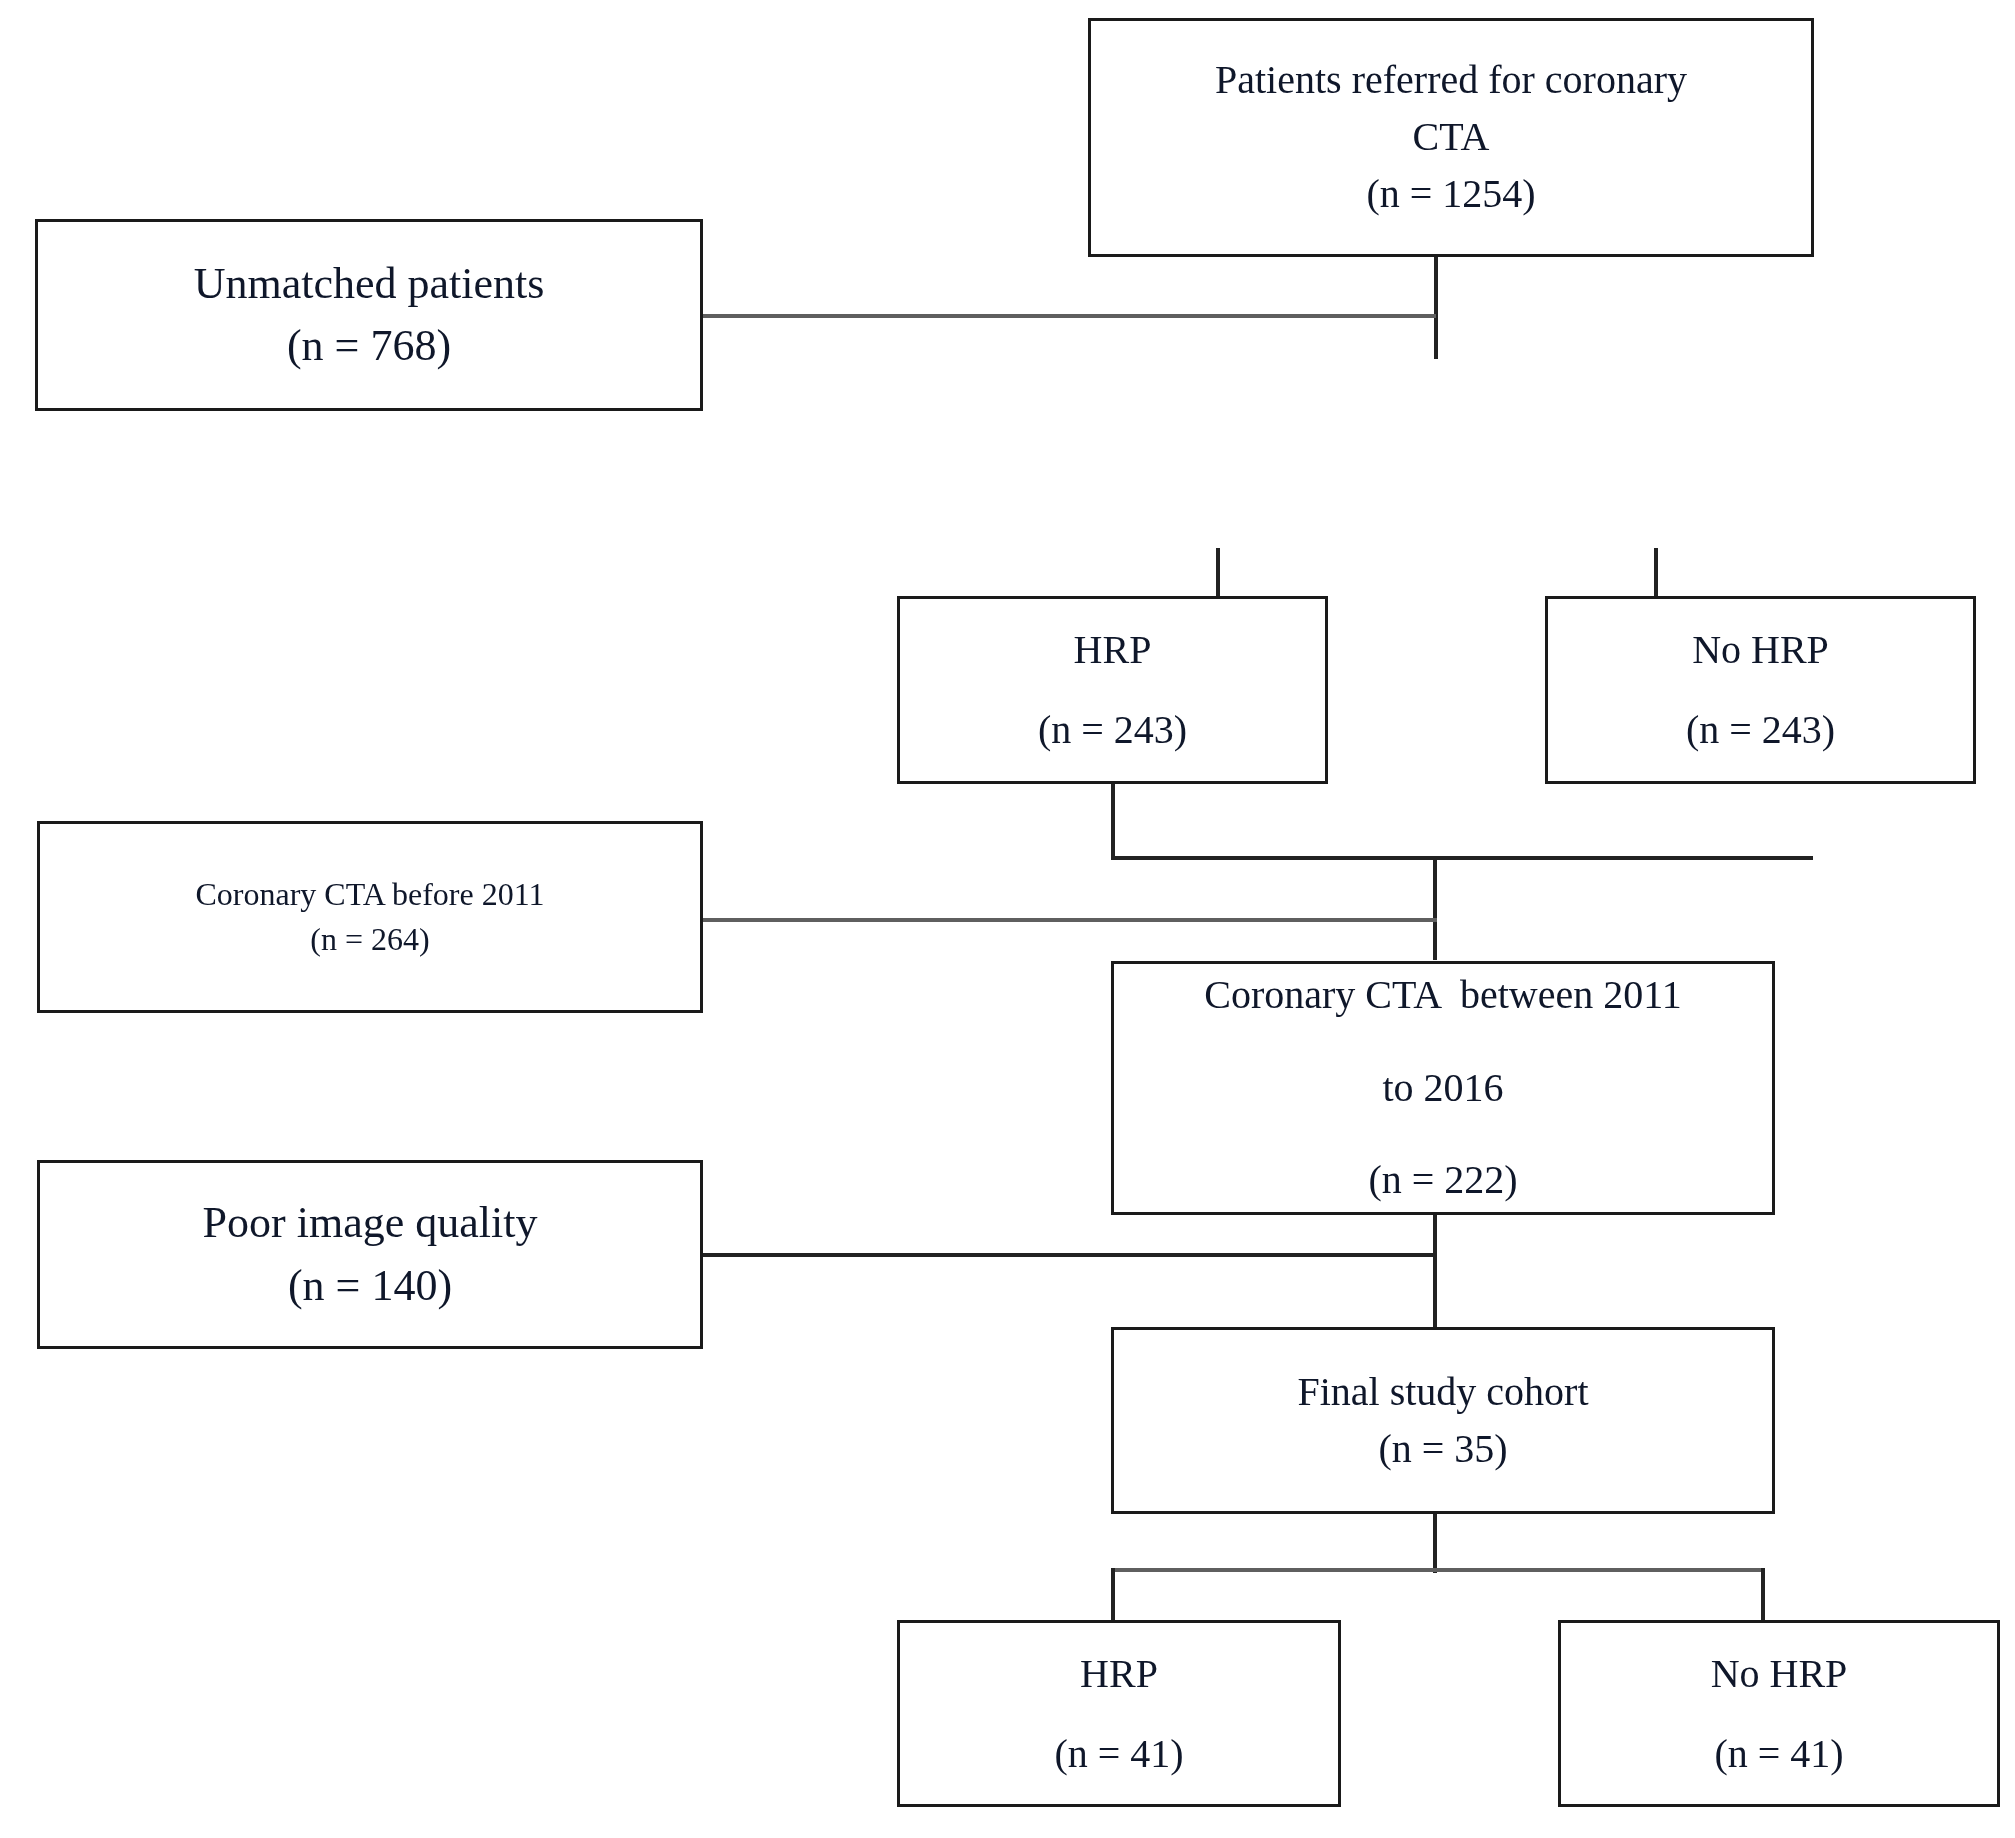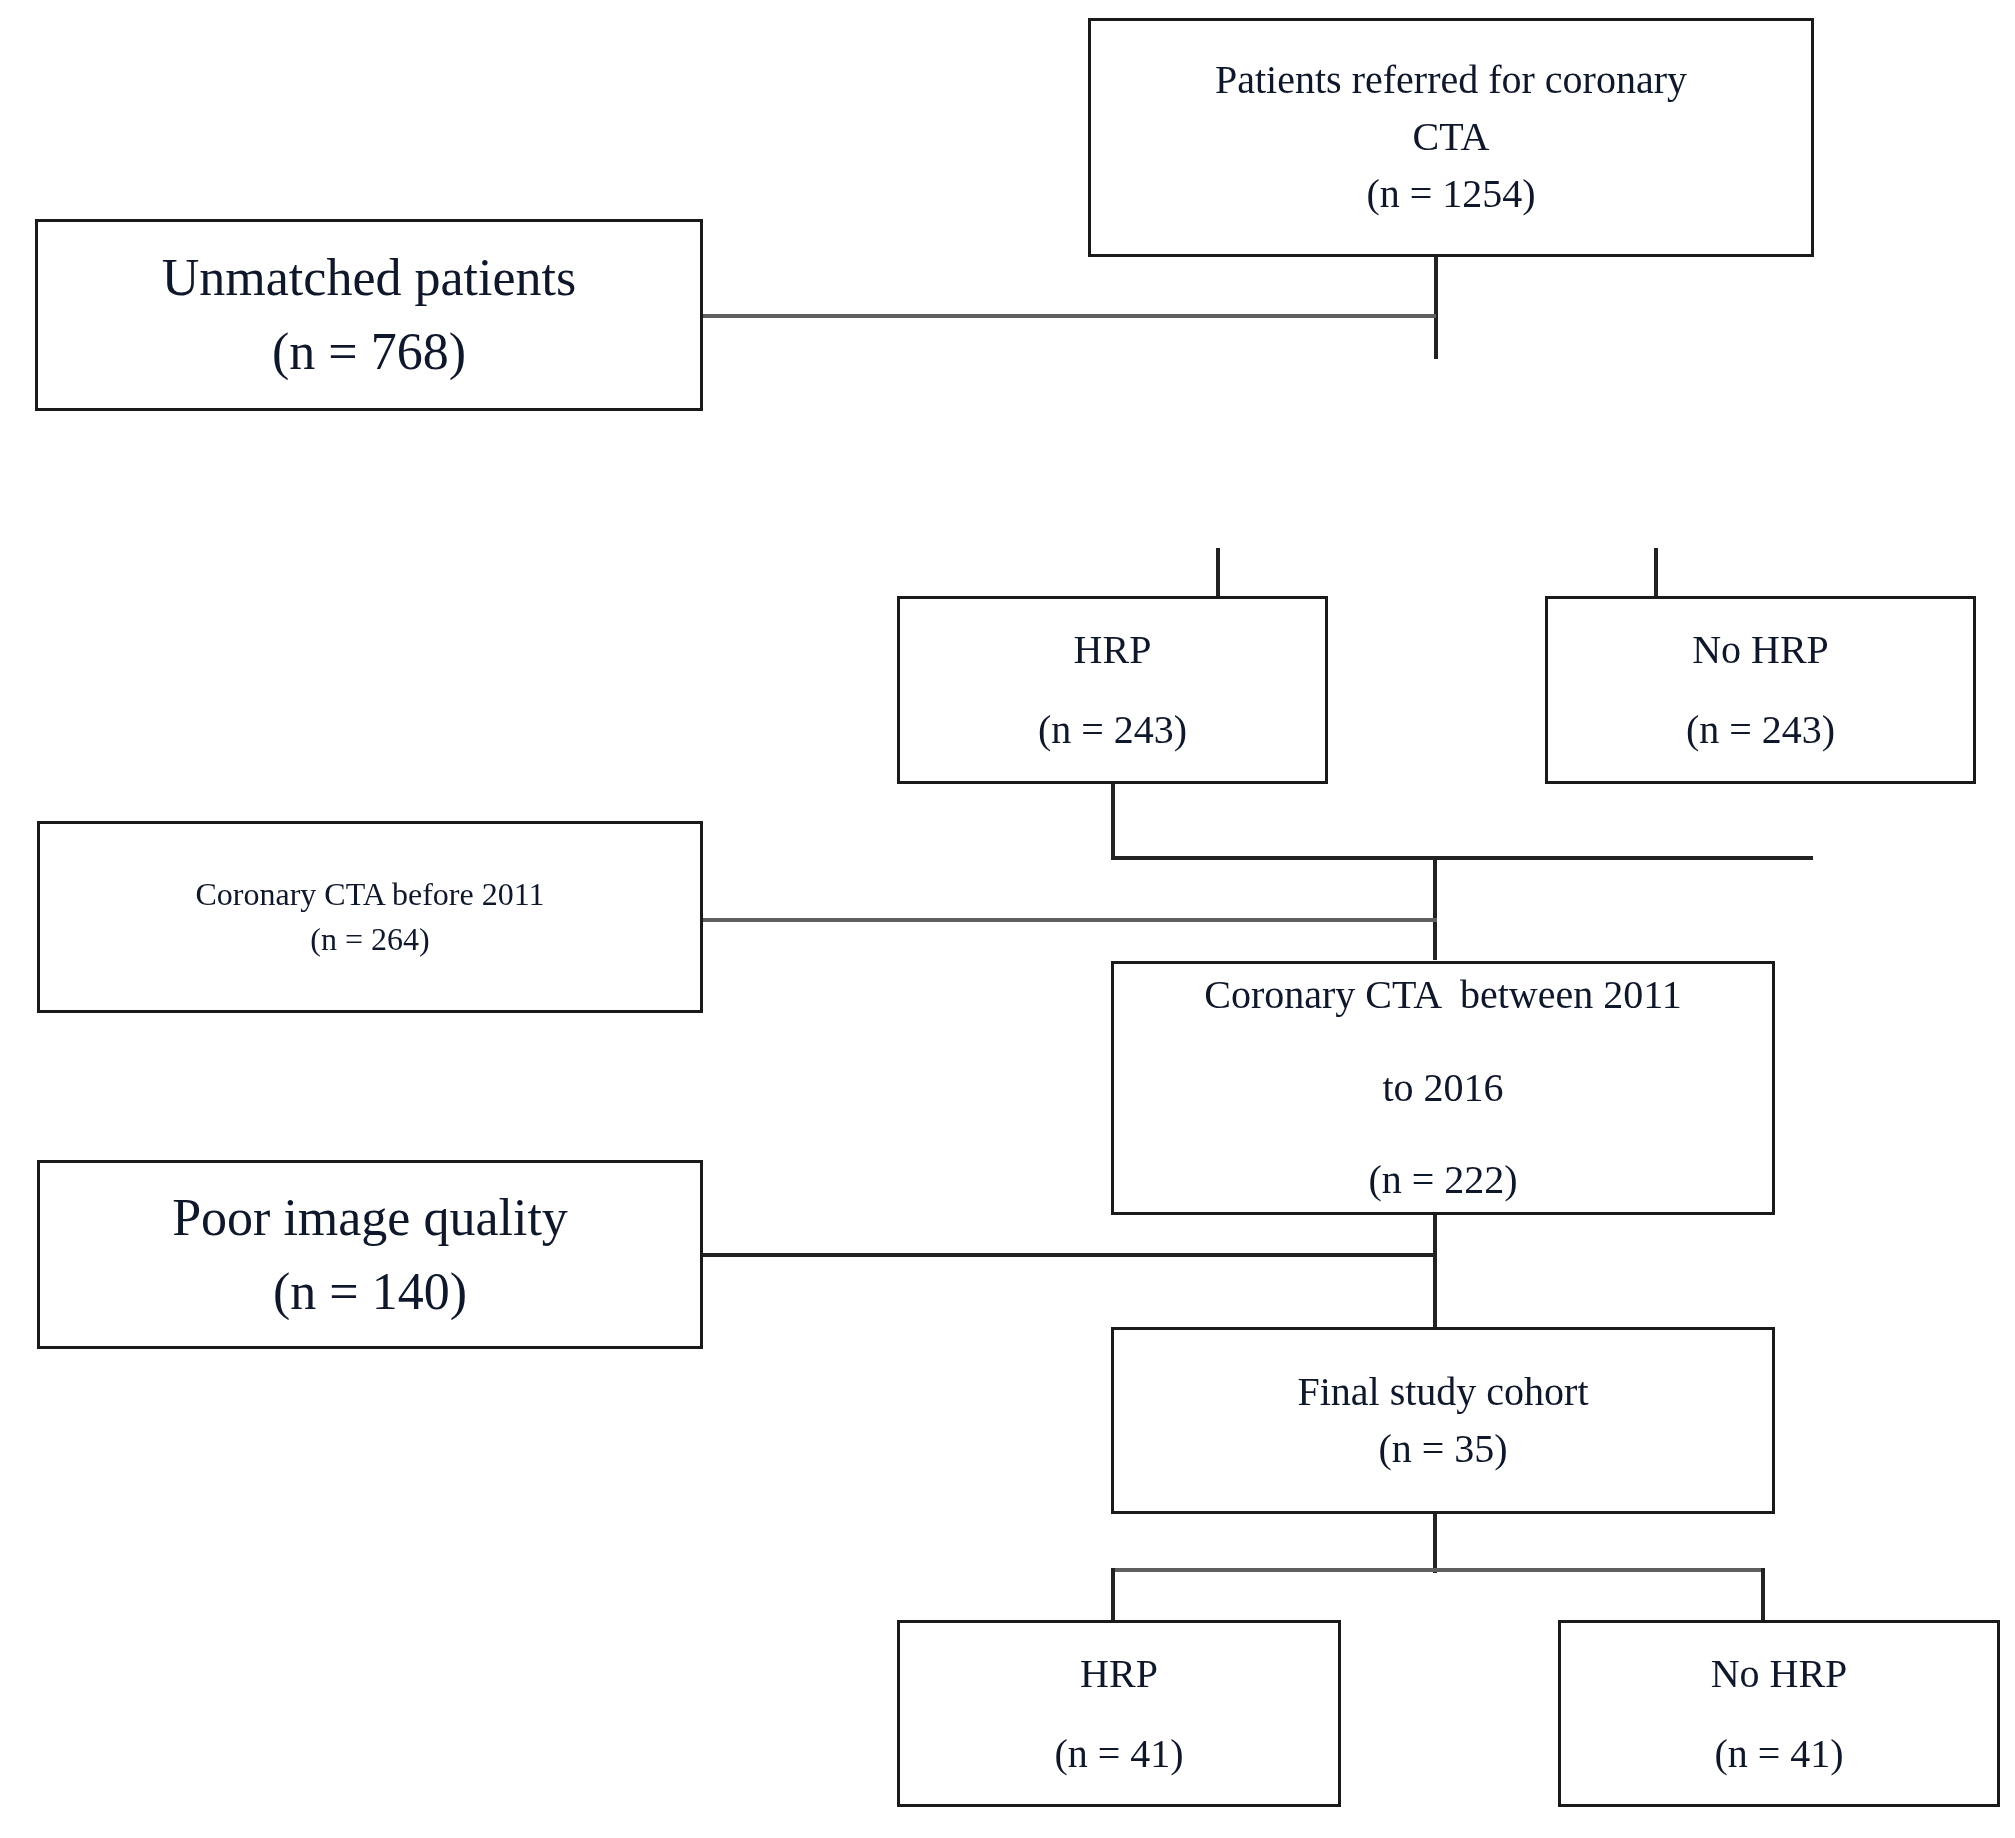--- a/index.html
+++ b/index.html
@@ -75,21 +75,21 @@
   <div class="connector h grey" style="left:1111px; top:1568px; width:654px;"></div>
   <div class="connector v" style="left:1111px; top:1568px; height:54px;"></div>
   <div class="connector v" style="left:1761px; top:1568px; height:54px;"></div>
 
   <div class="node" style="left:1088px; top:18px; width:726px; height:239px; font-size:40px;">
     <span class="line">Patients referred for coronary</span>
     <span class="line">CTA</span>
     <span class="line">(n = 1254)</span>
   </div>
 
-  <div class="node" style="left:35px; top:219px; width:668px; height:192px; font-size:52px;">
+  <div class="node" style="left:35px; top:219px; width:668px; height:192px; font-size:44px;">
     <span class="line">Unmatched patients</span>
     <span class="line">(n = 768)</span>
   </div>
 
 
   <div class="node" style="left:897px; top:596px; width:431px; height:188px; font-size:40px; line-height:2.0;">
     <span class="line">HRP</span>
     <span class="line">(n = 243)</span>
   </div>
 
@@ -102,21 +102,21 @@
     <span class="line">Coronary CTA before 2011</span>
     <span class="line">(n = 264)</span>
   </div>
 
   <div class="node" style="left:1111px; top:961px; width:664px; height:254px; font-size:40px;gap:36px;">
     <span class="line">Coronary CTA  between 2011</span>
     <span class="line">to 2016</span>
     <span class="line">(n = 222)</span>
   </div>
 
-  <div class="node" style="left:37px; top:1160px; width:666px; height:189px; font-size:52px;text-align:right;">
+  <div class="node" style="left:37px; top:1160px; width:666px; height:189px; font-size:44px;text-align:right;">
     <span class="line">Poor image quality</span>
     <span class="line">(n = 140)</span>
   </div>
 
   <div class="node" style="left:1111px; top:1327px; width:664px; height:187px; font-size:40px;">
     <span class="line">Final study cohort</span>
     <span class="line">(n = 35)</span>
   </div>
 
   <div class="node" style="left:897px; top:1620px; width:444px; height:187px; font-size:40px; line-height:2.0;">

